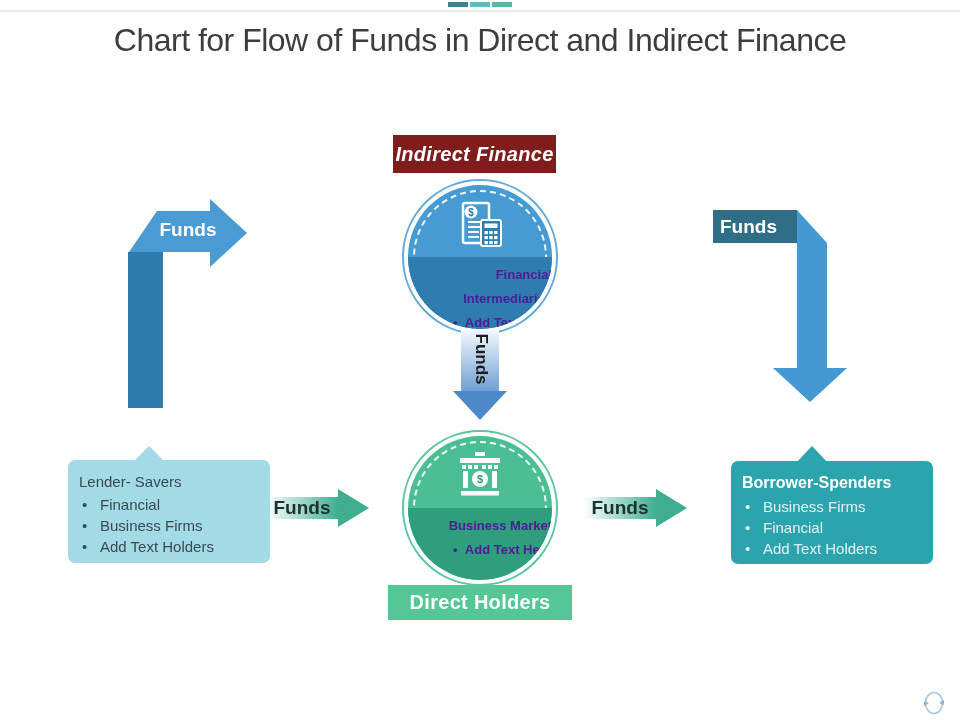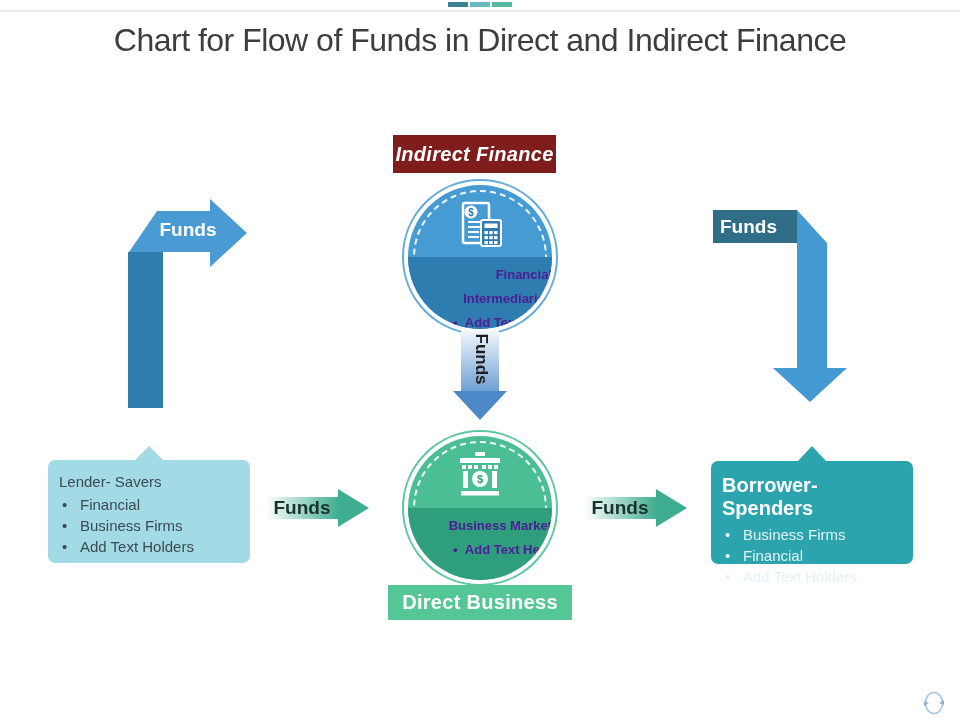--- a/index.html
+++ b/index.html
@@ -46,25 +46,25 @@
   .hfunds.left{left:266px;top:497px;}
   .hfunds.right{left:584px;top:497px;}
 
   .bent-funds-left{position:absolute;left:150px;top:219px;width:76px;text-align:center;
           color:#fff;font-weight:bold;font-size:19px;}
   .funds-label-right{position:absolute;left:713px;top:210px;width:84px;height:33px;
           background:#306e88;color:#fff;font-weight:bold;font-size:19px;
           display:flex;align-items:center;padding-left:7px;box-sizing:border-box;}
 
   .box{position:absolute;width:202px;height:103px;border-radius:7px;box-sizing:border-box;
-       padding:13px 8px 0 11px;font-size:15px;}
+       padding:13px 8px 0 11px;font-size:15px;margin-left:20px;}
   .box.lender{left:48px;top:460px;background:#a2dbe6;color:#3b4a52;}
   .box.borrower{left:711px;top:461px;background:#2ba4ae;color:#e2f2f4;}
   .box .box-title{margin-bottom:4px;}
-  .box.borrower .box-title{color:#ffffff;font-weight:bold;font-size:20px;}
+  .box.borrower .box-title{color:#ffffff;font-weight:bold;font-size:16px;}
   .box .box-row{display:flex;line-height:21px;}
   .box .blt{width:18px;text-align:left;padding-left:3px;}
   .pointer{position:absolute;width:0;height:0;border-left:15px solid transparent;
            border-right:15px solid transparent;}
   .pointer.lender{left:134px;top:446px;border-bottom:15px solid #a2dbe6;}
   .pointer.borrower{left:797px;top:446px;border-bottom:16px solid #2ba4ae;}
 
   svg{position:absolute;display:block;}
 </style>
 </head>
@@ -151,21 +151,21 @@
       <circle cx="23" cy="27" r="8" fill="#ffffff"></circle>
       <text x="23" y="31" text-anchor="middle" font-size="11" font-weight="bold" fill="#2f9e7c">$</text>
       <rect x="4" y="39" width="38" height="4.5" fill="#ffffff"></rect>
     </svg>
     <div class="ntext">
       <div>Business Market</div>
       <div><span>•</span>&nbsp;&nbsp;<span>Add Text Here</span></div>
     </div>
   </div>
 
-  <div class="badge direct">Direct Business</div>
+  <div class="badge direct">Direct Holders</div>
 
   <svg style="left:118px;top:190px;" width="140" height="225" viewBox="0 0 140 225">
     <rect x="10" y="62" width="35" height="156" fill="#2e7bad"></rect>
     <polygon points="11,62 39,21 92,21 92,9 129,43 92,77 92,62" fill="#4a9bd4"></polygon>
   </svg>
   <div class="bent-funds-left">Funds</div>
 
   <svg style="left:698px;top:205px;" width="160" height="205" viewBox="0 0 160 205">
     <polygon points="99,5 129,38 129,163 149,163 112,197 75,163 99,163" fill="#4499d3"></polygon>
   </svg>

